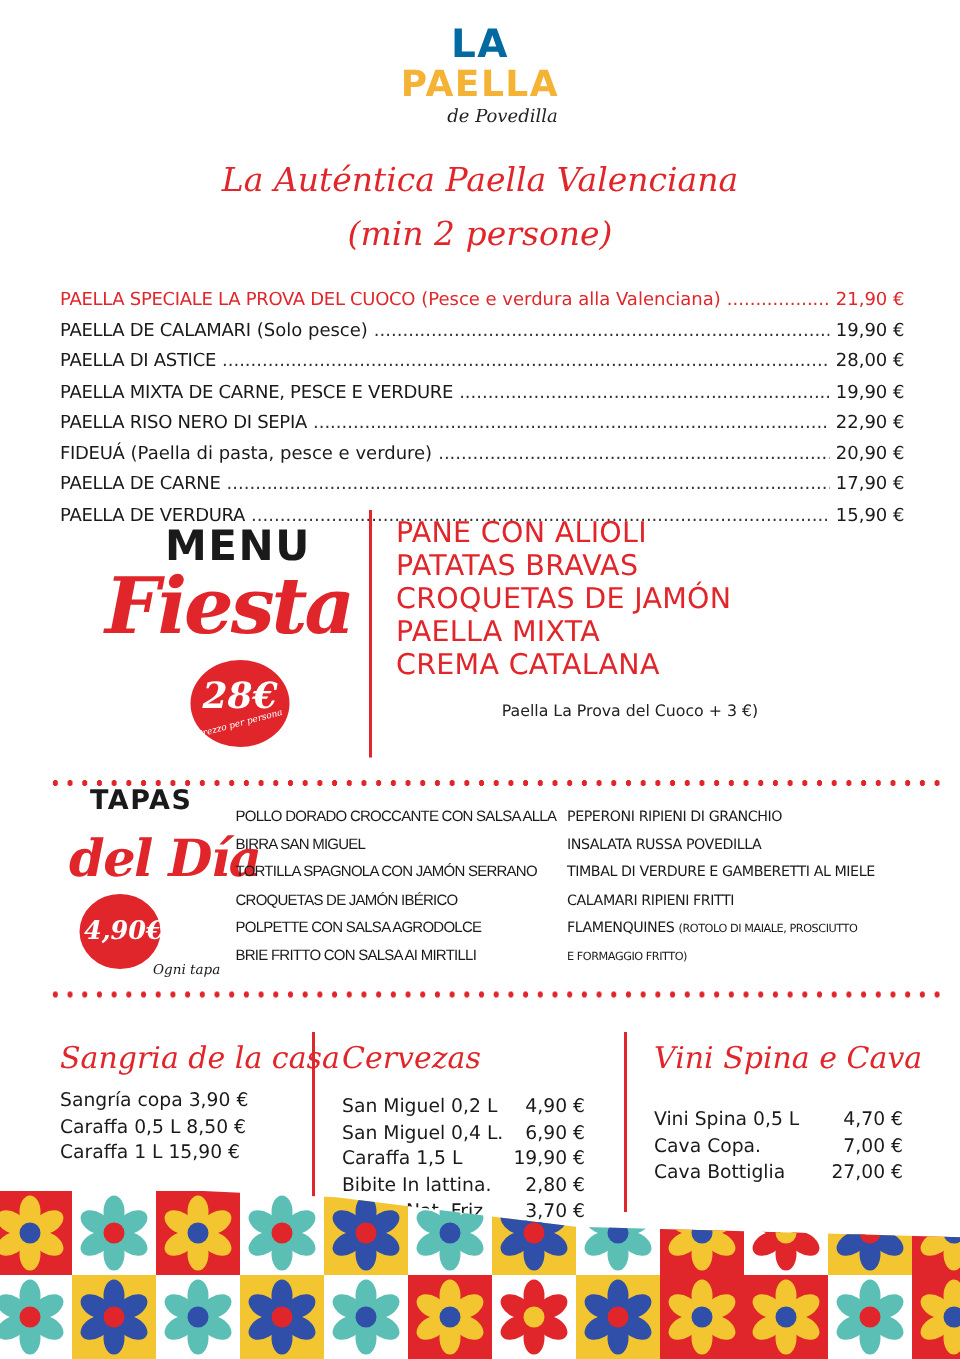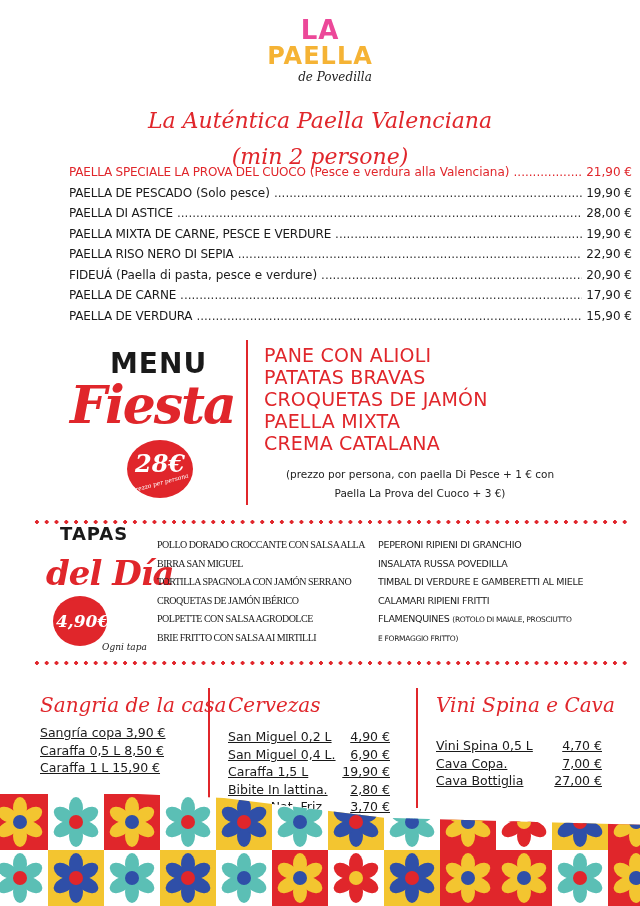--- a/index.html
+++ b/index.html
@@ -1,31 +1,31 @@
 <!DOCTYPE html>
 <html><head>
 <meta charset="utf-8">
 <style>
   html, body { margin: 0; padding: 0; }
   body { width: 640px; height: 906px; background: #ffffff; position: relative; overflow: hidden;
          font-family: "DejaVu Sans", sans-serif; color: #1a1a1a; }
 
   
   .logo { position: absolute; left: 0; width: 640px; top: 18px; text-align: center; }
-  .logo .l1 { font: 900 26px/24px "DejaVu Sans", sans-serif; color: #ec4899; letter-spacing: 1px; }
+  .logo .l1 { font: 900 26px/24px "DejaVu Sans", sans-serif; color: #0369a1; letter-spacing: 1px; }
   .logo .l2 { font: 900 24px/24px "DejaVu Sans", sans-serif; color: #f5b335; letter-spacing: 1px; margin-top: 2px; }
   .logo .l3 { font: italic 12px/14px "DejaVu Serif", serif; color: #222; margin-top: 2px; padding-left: 30px; }
 
   .headline { position: absolute; left: 0; width: 640px; text-align: center; color: #e0262b;
               font-family: "DejaVu Serif", serif; font-style: italic; font-size: 22px; }
   .h1 { top: 108px; }
   .h2 { top: 144px; }
 
   
-  .paella { position: absolute; left: 40px; width: 563px; top: 165px; margin-left: 29px; }
+  .paella { position: absolute; left: 40px; width: 563px; top: 192px; }
   .prow { display: flex; align-items: baseline; height: 20.5px; font-size: 12px; white-space: nowrap; }
   .prow .name { letter-spacing: -0.2px; }
   .prow .desc { margin-left: 4px; }
   .prow .dots { flex: 1; overflow: hidden; margin: 0 4px; color: #333; }
   .prow .dots::after { content: "........................................................................................................................................................................................................................"; letter-spacing: 0px; }
   .prow .price { text-align: left; }
   .prow.hl { color: #e0262b; }
   .prow.hl .dots { color: #e0262b; }
 
   
@@ -48,28 +48,28 @@
 
   
   .tp-1 { position: absolute; left: 60px; top: 524px; font: 900 18px/20px "DejaVu Sans", sans-serif; letter-spacing: 1px; }
   .tp-2 { position: absolute; left: 46px; top: 553px; font: italic bold 34px/40px "DejaVu Serif", serif; color: #e0262b; letter-spacing: -1px; }
   .badge-490 { left: 56px; top: 599px; width: 48px; height: 44px; }
   .badge-490 .v { font: italic bold 17px/44px "DejaVu Serif", serif; }
   .ogni { position: absolute; left: 102px; top: 641px; font: italic 9px/12px "DejaVu Serif", serif; }
   .tp-col { position: absolute; top: 536px; }
   .tp-col div { font-size: 9.5px; line-height: 18.5px; letter-spacing: -0.3px; white-space: nowrap; }
   .tp-left { left: 157px; }
-  .tp-left div { font-family: Liberation Serif, serif; font-size: 10px; letter-spacing: -0.5px; }
+  .tp-left div { font-family: Liberation Sans, sans-serif; font-size: 10px; letter-spacing: -0.5px; }
   .tp-right { left: 378px; }
   .tp-right div { font-size: 9.5px; }
   .tp-right .small { font-size: 7.5px; }
 
   
   .dr-title { position: absolute; top: 692px; font: italic 20px/26px "DejaVu Serif", serif; color: #e0262b; }
-  .dr-list { position: absolute; font-size: 12.5px; line-height: 17.5px; text-decoration: underline; }
+  .dr-list { position: absolute; font-size: 12.5px; line-height: 17.5px; }
   .dr-row { display: flex; white-space: nowrap; }
   .dr-row .n { flex: 1; }
   .dr-row .p { text-align: right; }
 
   
   .tiles { position: absolute; left: 0; top: 790px; width: 640px; height: 116px; overflow: hidden;
            clip-path: polygon(0 0, 8% 0, 35% 7%, 60% 24%, 100% 30%, 100% 100%, 0 100%); }
   .tile { position: absolute; width: 56px; height: 56px; overflow: hidden; }
   .tile .c { position: absolute; left: 50%; top: 50%; transform: translate(-50%,-50%); border-radius: 50%; }
   .tile .pt { position: absolute; left: 50%; top: 50%; width: 14px; height: 22px; border-radius: 50%;
@@ -88,21 +88,21 @@
 <div class="headline h2">(min 2 persone)</div>
 
 <div class="paella">
   <div class="prow hl">
     <span class="name">PAELLA SPECIALE LA PROVA DEL CUOCO</span>
     <span class="desc">(Pesce e verdura alla Valenciana)</span>
     <span class="dots"></span>
     <span class="price">21,90 €</span>
   </div>
   <div class="prow">
-    <span class="name">PAELLA DE PESCADO</span>
+    <span class="name">PAELLA DE CALAMARI</span>
     <span class="desc">(Solo pesce)</span>
     <span class="dots"></span>
     <span class="price">19,90 €</span>
   </div>
   <div class="prow">
     <span class="name">PAELLA DI ASTICE</span>
     <span class="dots"></span>
     <span class="price">28,00 €</span>
   </div>
   <div class="prow">
@@ -141,21 +141,20 @@
 </div>
 <div class="vline" style="left:246px; top:340px; height:165px;"></div>
 <div class="mf-items">
   <div>PANE CON ALIOLI</div>
   <div>PATATAS BRAVAS</div>
   <div>CROQUETAS DE JAMÓN</div>
   <div>PAELLA MIXTA</div>
   <div>CREMA CATALANA</div>
 </div>
 <div class="mf-note">
-  <div>(prezzo por persona, con paella  Di Pesce + 1 € con</div>
   <div>Paella La Prova del Cuoco + 3 €)</div>
 </div>
 
 <div class="dotsep" style="top:520px;"></div>
 <div class="dotsep" style="top:661px;"></div>
 
 <div class="tp-1">TAPAS</div>
 <div class="tp-2">del Día</div>
 <div class="badge badge-490">
   <div class="v">4,90€</div>

